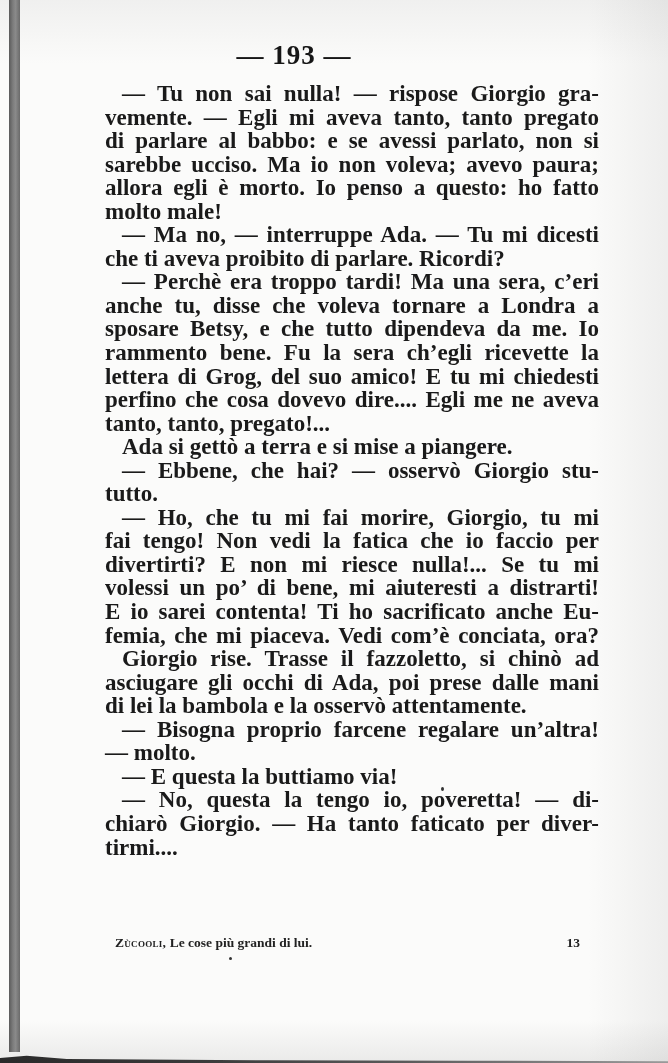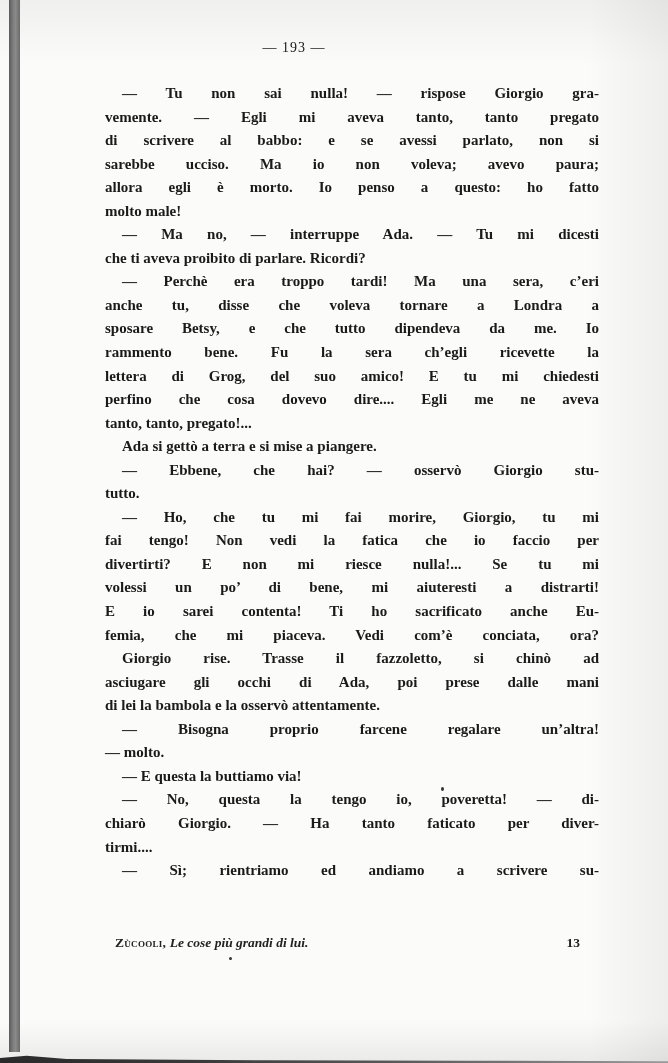--- a/index.html
+++ b/index.html
@@ -39,30 +39,30 @@
       height: 9px;
       background: linear-gradient(90deg, #2a2a2a 0%, #3a3a3a 30%, #5a5a5a 60%, #9a9a9a 100%);
       clip-path: polygon(0 45%, 4% 20%, 10% 55%, 40% 70%, 70% 75%, 100% 80%, 100% 100%, 0 100%);
     }
     .folio {
       position: absolute;
       top: 40px;
       left: 0;
       width: 588px;
       text-align: center;
-      font-size: 14px;
-      font-weight: normal;
+      font-size: 27px;
+      font-weight: bold;
       letter-spacing: 1px;
     }
     .text-block {
       position: absolute;
       left: 105px;
       top: 82px;
       width: 494px;
-      font-size: 15px;
+      font-size: 23px;
       line-height: 23.55px;
       font-weight: bold;
       color: #1a1a1a;
     }
     .line {
       display: block;
       white-space: nowrap;
       text-align: justify;
       text-align-last: justify;
       height: 23.55px;
@@ -80,21 +80,20 @@
       width: 465px;
       font-size: 13.5px;
       font-weight: bold;
       color: #222;
     }
     .footer .author {
       font-variant: small-caps;
       letter-spacing: 0.3px;
     }
     .footer .title {
-      font-style: italic;
     }
     .footer .signature {
       position: absolute;
       right: 0;
       top: 0;
       font-weight: bold;
     }
     .speck {
       position: absolute;
       background: #333;
@@ -106,21 +105,21 @@
 
 <div class="page-tint"></div>
 <div class="binding-edge"></div>
 <div class="bottom-edge"></div>
 
 <div class="folio">— 193 —</div>
 
 <div class="text-block" id="text-block">
     <span class="line indent">— Tu non sai nulla! — rispose Giorgio gra-</span>
     <span class="line">vemente. — Egli mi aveva tanto, tanto pregato</span>
-    <span class="line">di scrivere al babbo: e se avessi parlato, non si</span>
+    <span class="line">di parlare al babbo: e se avessi parlato, non si</span>
     <span class="line">sarebbe ucciso. Ma io non voleva; avevo paura;</span>
     <span class="line">allora egli è morto. Io penso a questo: ho fatto</span>
     <span class="line last">molto male!</span>
     <span class="line indent">— Ma no, — interruppe Ada. — Tu mi dicesti</span>
     <span class="line last">che ti aveva proibito di parlare. Ricordi?</span>
     <span class="line indent">— Perchè era troppo tardi! Ma una sera, c’eri</span>
     <span class="line">anche tu, disse che voleva tornare a Londra a</span>
     <span class="line">sposare Betsy, e che tutto dipendeva da me. Io</span>
     <span class="line">rammento bene. Fu la sera ch’egli ricevette la</span>
     <span class="line">lettera di Grog, del suo amico! E tu mi chiedesti</span>
@@ -137,21 +136,20 @@
     <span class="line">femia, che mi piaceva. Vedi com’è conciata, ora?</span>
     <span class="line indent">Giorgio rise. Trasse il fazzoletto, si chinò ad</span>
     <span class="line">asciugare gli occhi di Ada, poi prese dalle mani</span>
     <span class="line last">di lei la bambola e la osservò attentamente.</span>
     <span class="line indent">— Bisogna proprio farcene regalare un’altra!</span>
     <span class="line last">— molto.</span>
     <span class="line indent last">— E questa la buttiamo via!</span>
     <span class="line indent">— No, questa la tengo io, poveretta! — di-</span>
     <span class="line">chiarò Giorgio. — Ha tanto faticato per diver-</span>
     <span class="line last">tirmi....</span>
-    <span class="line indent">— Sì; rientriamo ed andiamo a scrivere su-</span>
   </div>
 
 <div class="footer">
   <span class="author">Zùcooli,</span>
   <span class="title">Le cose più grandi di lui.</span>
   <span class="signature">13</span>
 </div>
 
 <div class="speck" style="left:441px;top:787px;width:3px;height:4px;"></div>
 <div class="speck" style="left:229px;top:957px;width:3px;height:3px;"></div>

